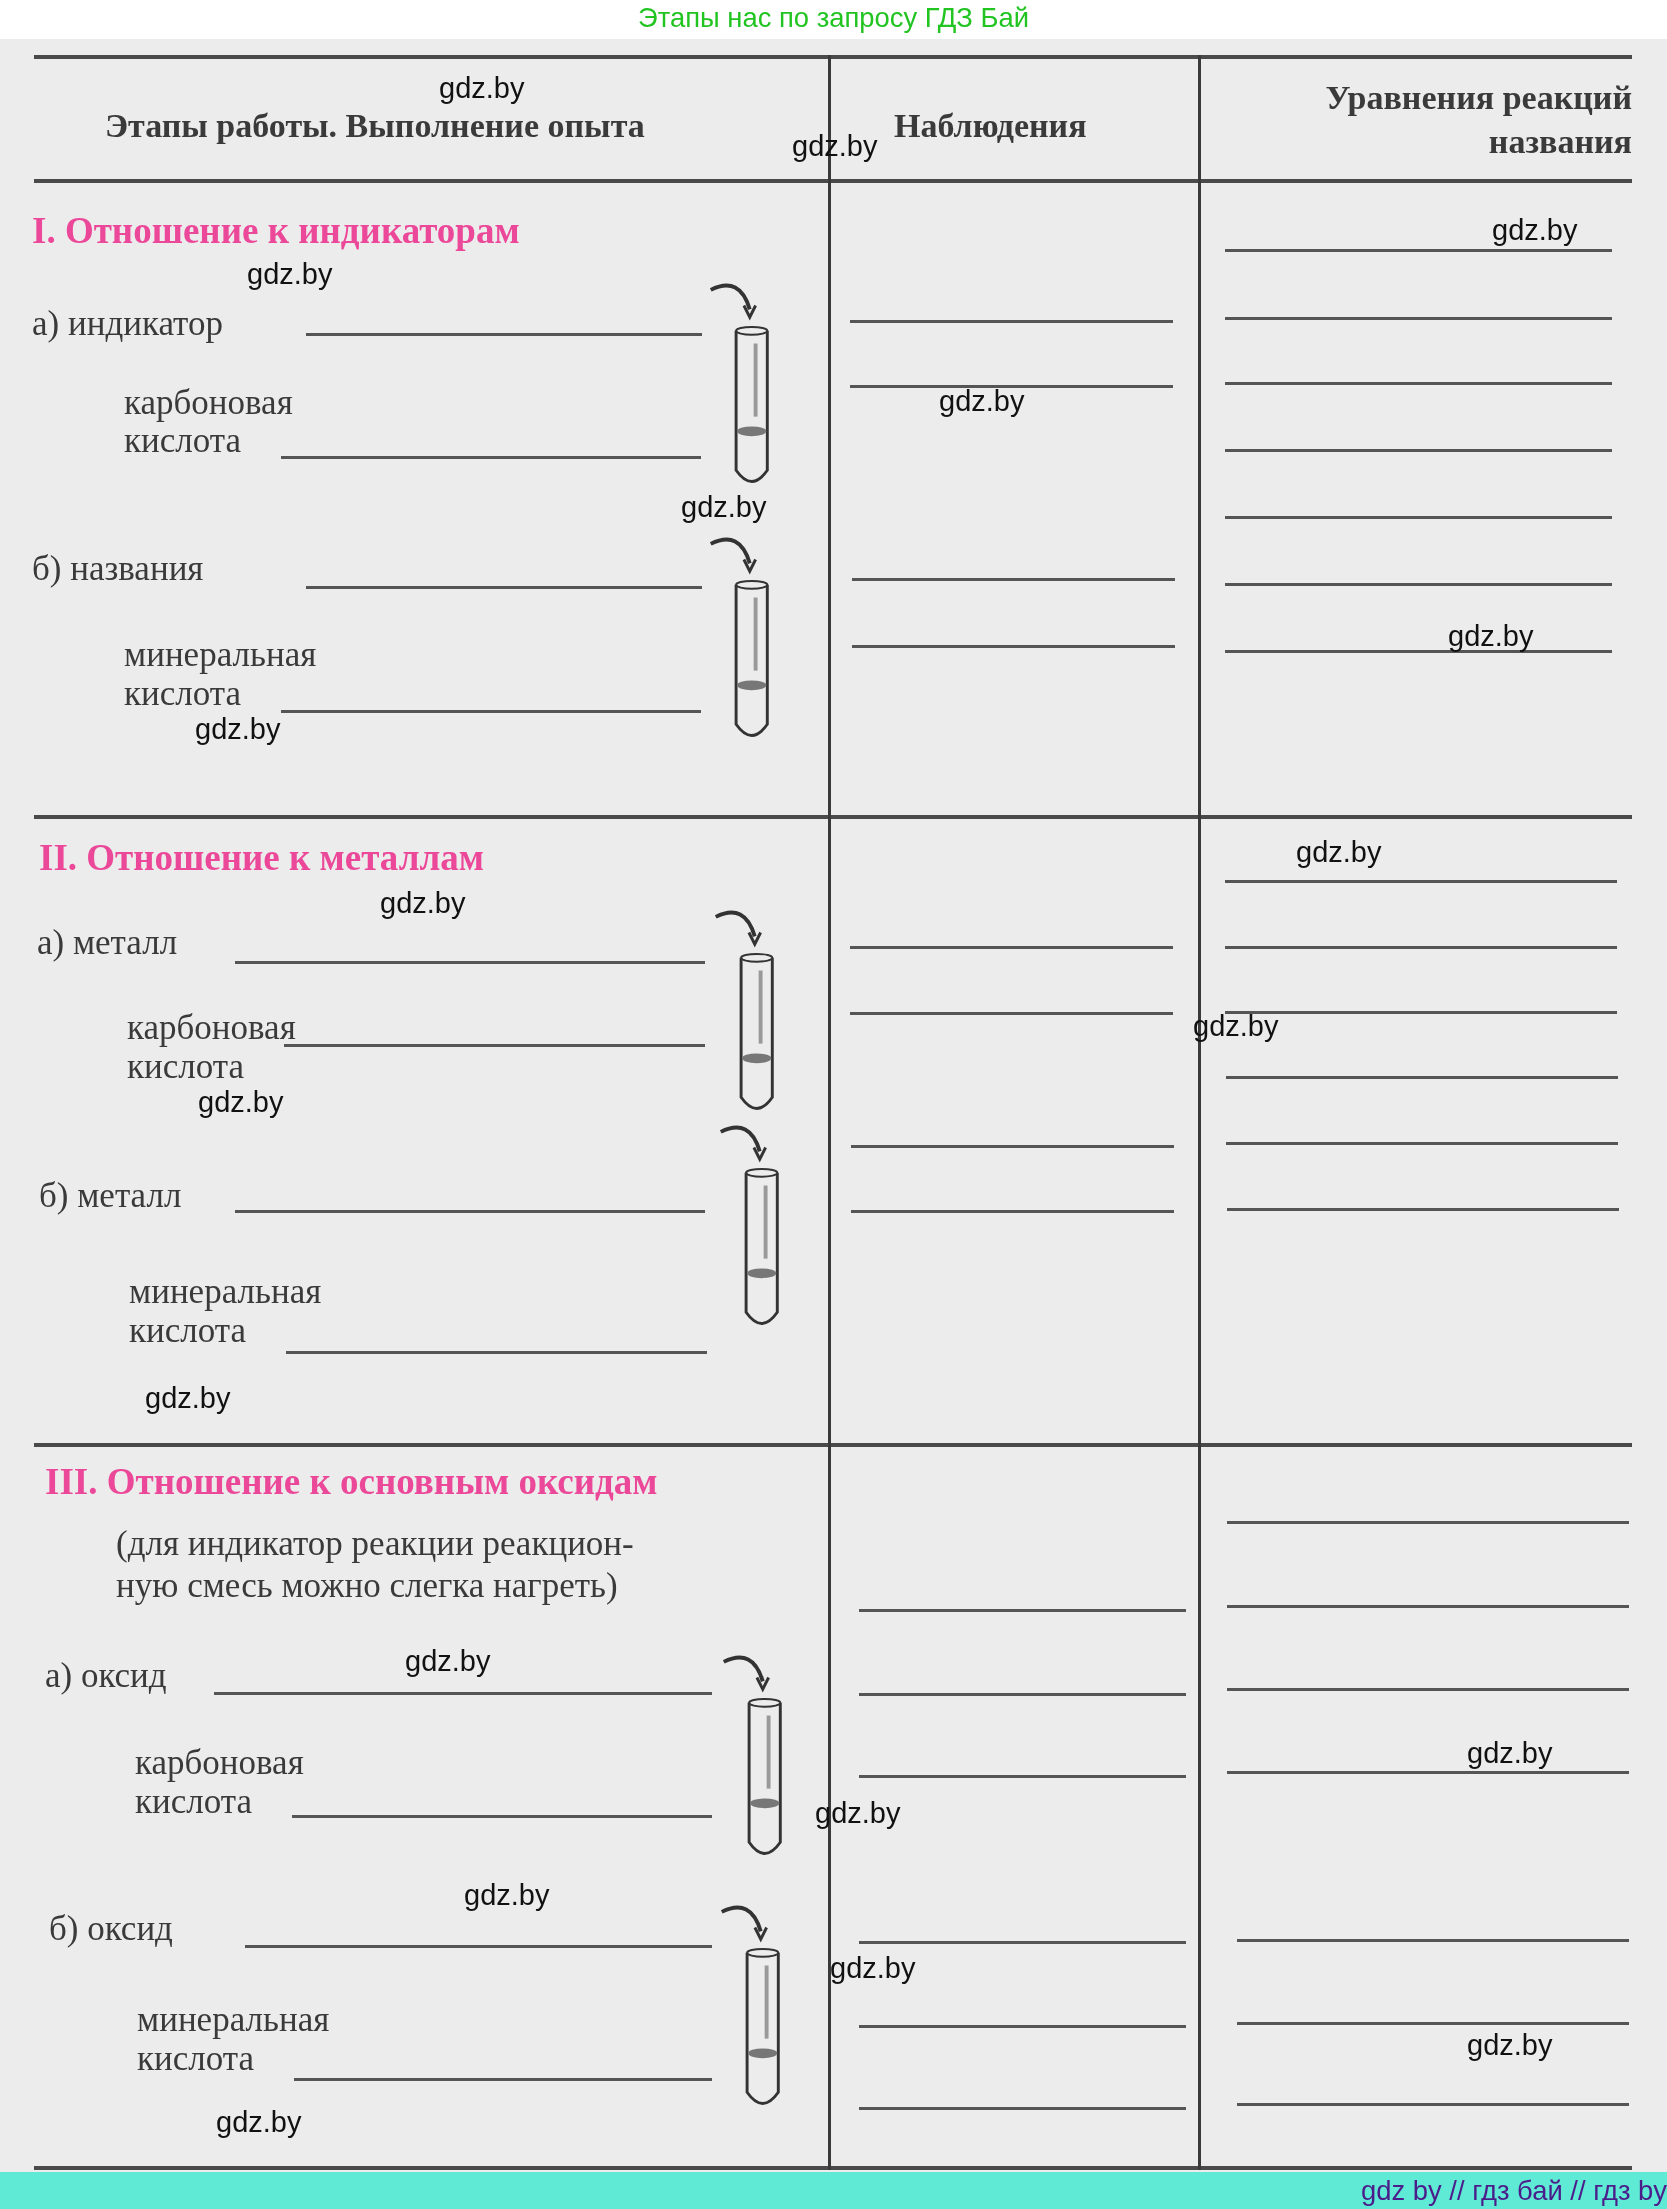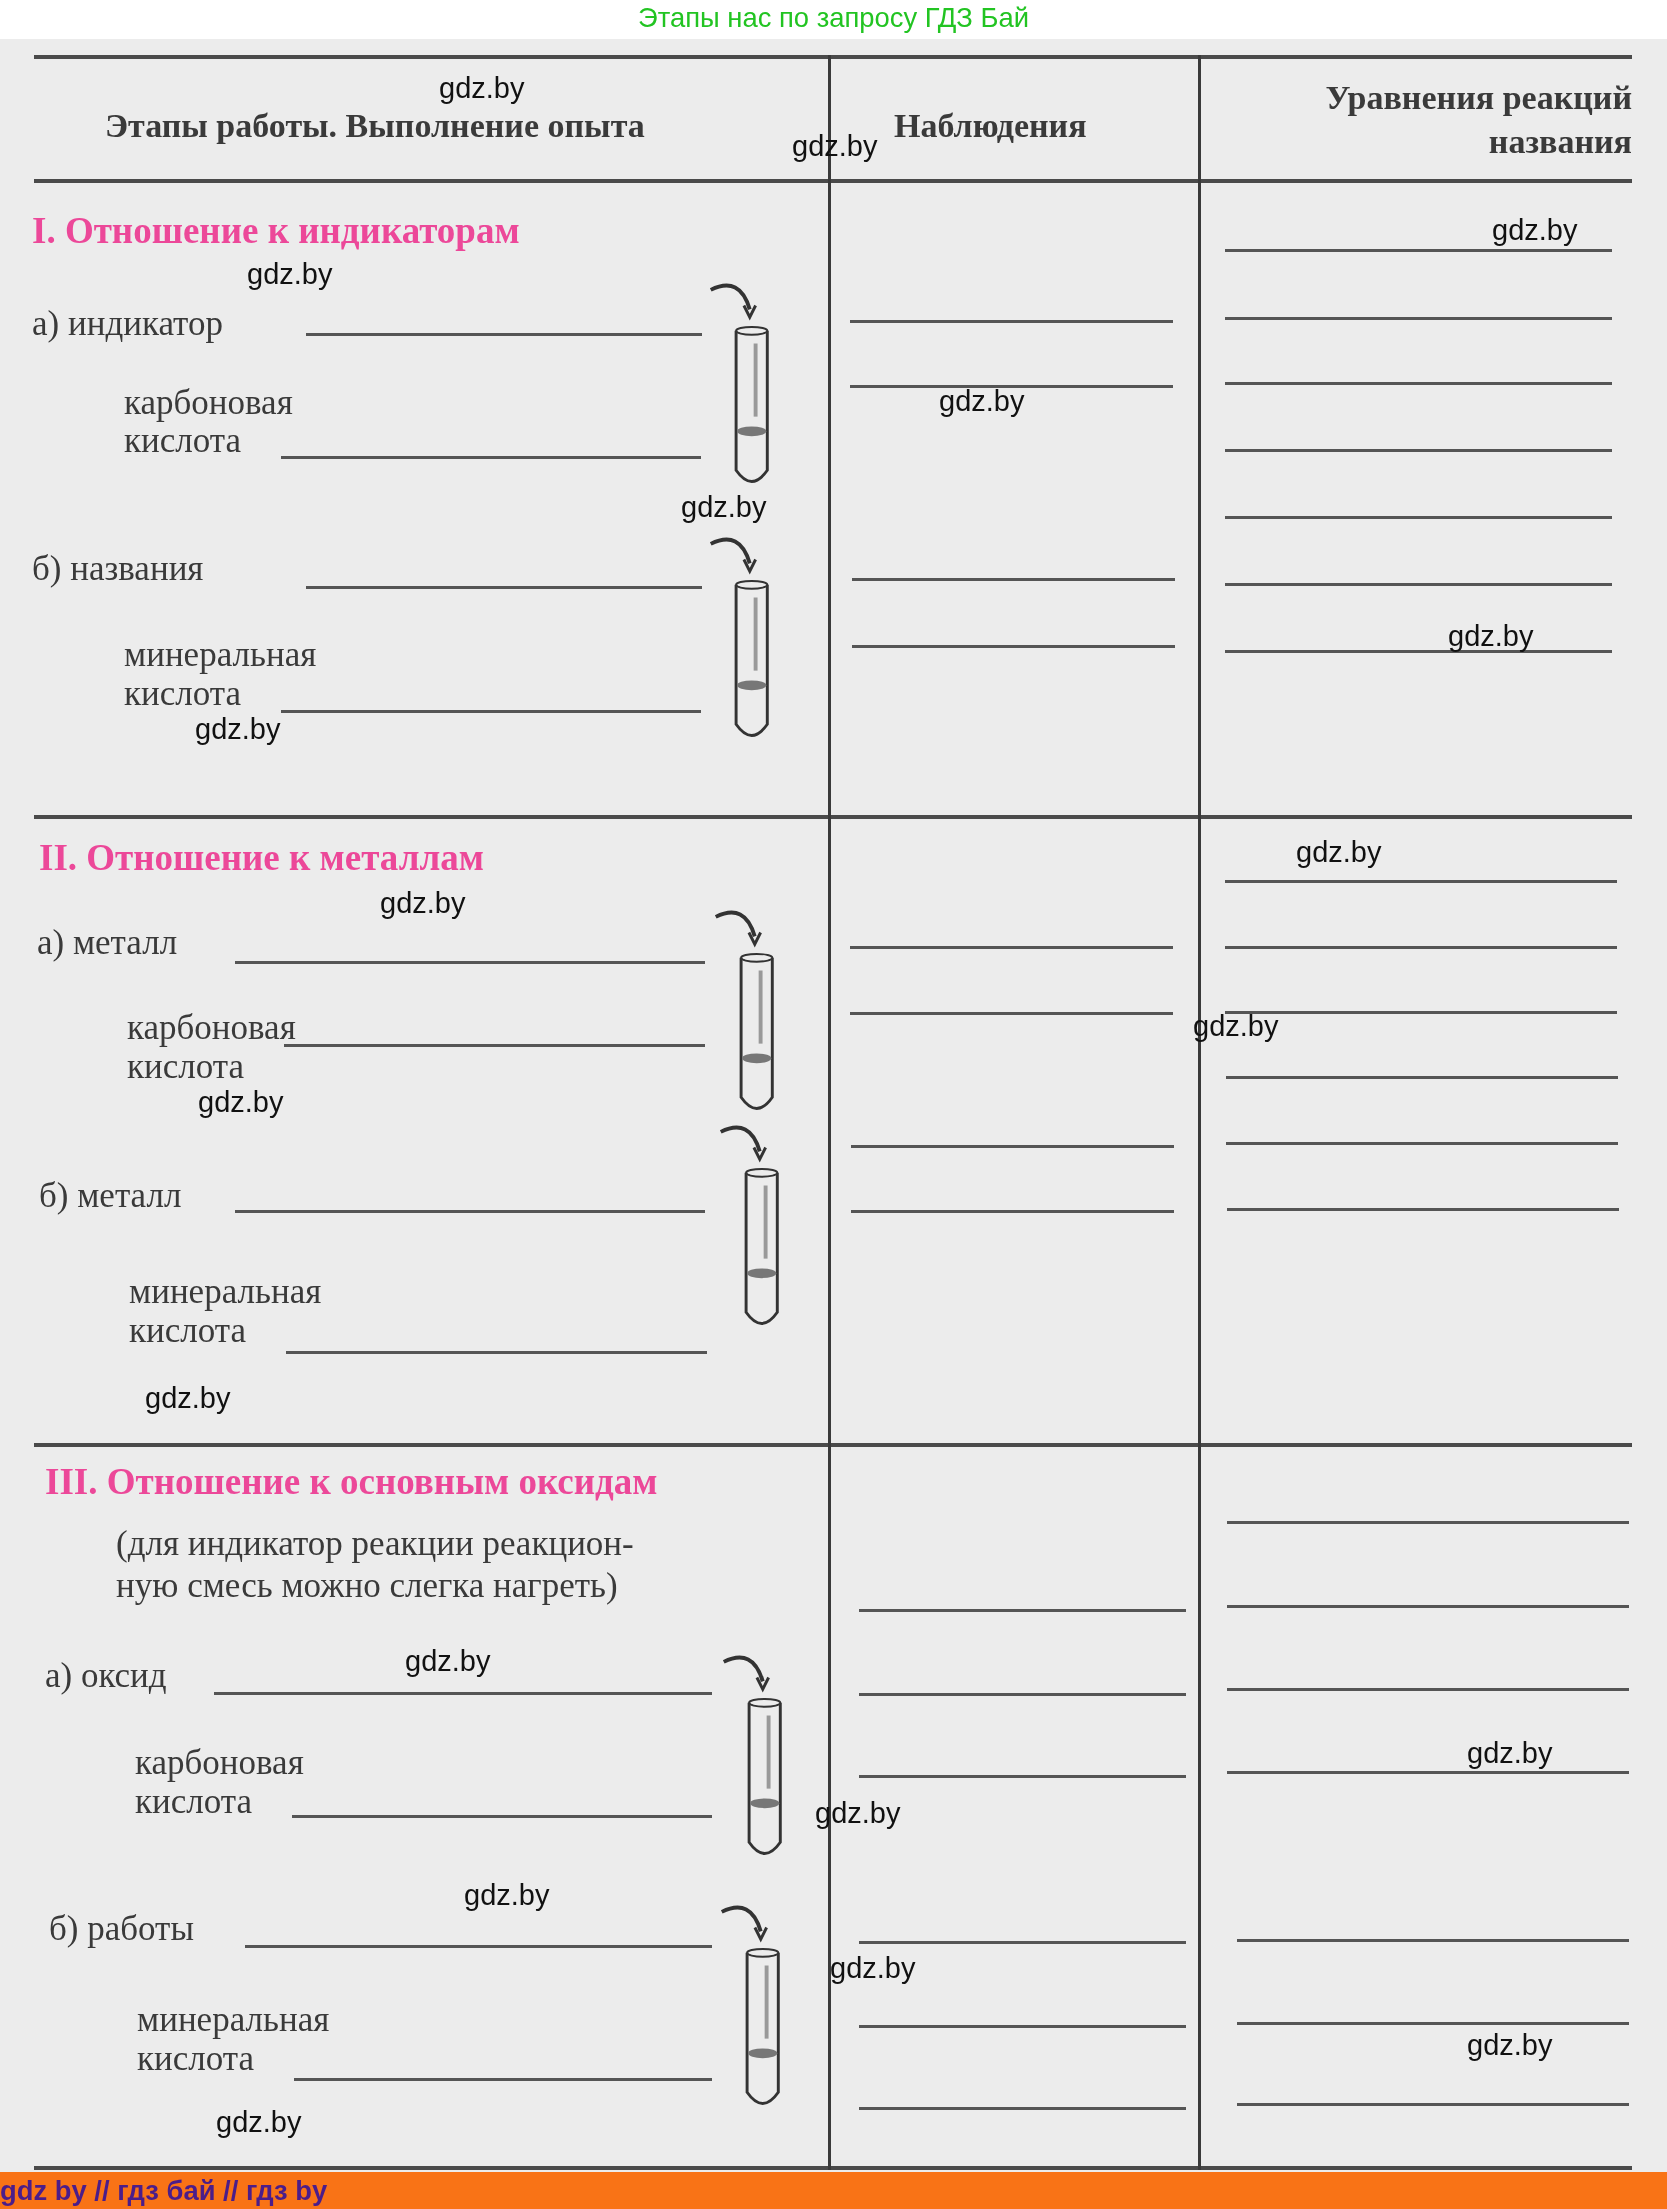--- a/index.html
+++ b/index.html
@@ -1,19 +1,19 @@
 <!DOCTYPE html>
 <html><head>
 <meta charset="utf-8">
 <style>
   html, body { margin:0; padding:0; }
   body { width:1667px; height:2209px; position:relative; background:#ffffff; overflow:hidden; font-family:"Liberation Serif", serif; color:#2d2d2d; }
   .page { position:absolute; left:0; top:39px; width:1667px; height:2137px; background:#ececec; }
   .banner-top { position:absolute; left:0; top:0; width:1667px; height:39px; text-align:center; font-family:"Liberation Sans", sans-serif; font-size:27.4px; line-height:35px; color:#22c422; background:#fff; }
-  .banner-bottom { position:absolute; left:0; top:2172px; width:1667px; height:37px; text-align:left; font-family:"Liberation Sans", sans-serif; font-size:27.4px; line-height:37px; color:#4b1d8a; background:#f97316;font-weight:bold; }
+  .banner-bottom { position:absolute; left:0; top:2172px; width:1667px; height:37px; text-align:right; font-family:"Liberation Sans", sans-serif; font-size:27.4px; line-height:37px; color:#4b1d8a; background:#5eead4; }
   .hline { position:absolute; height:3.9px; background:#4a4a4a; }
   .vline { position:absolute; width:2.9px; background:#3a3a3a; }
   .blank { position:absolute; height:2.9px; background:#555; }
   .hdr { position:absolute; font-weight:bold; font-size:34px; line-height:39px; color:#3a3a3a; }
   .sec { position:absolute; font-weight:bold; font-size:37px; line-height:43px; color:#ec4899; }
   .txt { position:absolute; font-size:35px; line-height:39px; color:#3a3a3a; }
   .wm { position:absolute; font-family:"Liberation Sans", sans-serif; font-size:29px; color:#111; }
   .tube { position:absolute; width:78px; height:225px; }
 </style>
 </head>
@@ -118,21 +118,21 @@
 <div class="blank" style="left:1227px; top:1208px; width:392px;"></div>
 
 <div class="sec" style="left:45px; top:1460px;">III. Отношение к основным оксидам</div>
 <div class="txt" style="left:116px; top:1524px;">(для индикатор реакции  реакцион-</div>
 <div class="txt" style="left:116px; top:1566px;">ную смесь можно слегка нагреть)</div>
 <div class="txt" style="left:45px; top:1656px;">а)  оксид</div>
 <div class="blank" style="left:214px; top:1692px; width:498px;"></div>
 <div class="txt" style="left:135px; top:1743px;">карбоновая</div>
 <div class="txt" style="left:135px; top:1782px;">кислота</div>
 <div class="blank" style="left:292px; top:1815px; width:420px;"></div>
-<div class="txt" style="left:49px; top:1909px;">б)  работы</div>
+<div class="txt" style="left:49px; top:1909px;">б)  оксид</div>
 <div class="blank" style="left:245px; top:1945px; width:467px;"></div>
 <div class="txt" style="left:137px; top:2000px;">минеральная</div>
 <div class="txt" style="left:137px; top:2039px;">кислота</div>
 <div class="blank" style="left:294px; top:2078px; width:418px;"></div>
 
 <svg class="tube" style="left:714px; top:1642px;" viewBox="0 0 80 230">
     <path d="M10 20 Q40 5 50 40" fill="none" stroke="#333" stroke-width="4"></path>
     <path d="M44 36 L50 48 L56 36" fill="none" stroke="#333" stroke-width="3"></path>
     <ellipse cx="52" cy="62" rx="16" ry="4" fill="none" stroke="#333" stroke-width="2"></ellipse>
     <path d="M36 62 L36 205 Q52 228 68 205 L68 62" fill="none" stroke="#333" stroke-width="3"></path>

